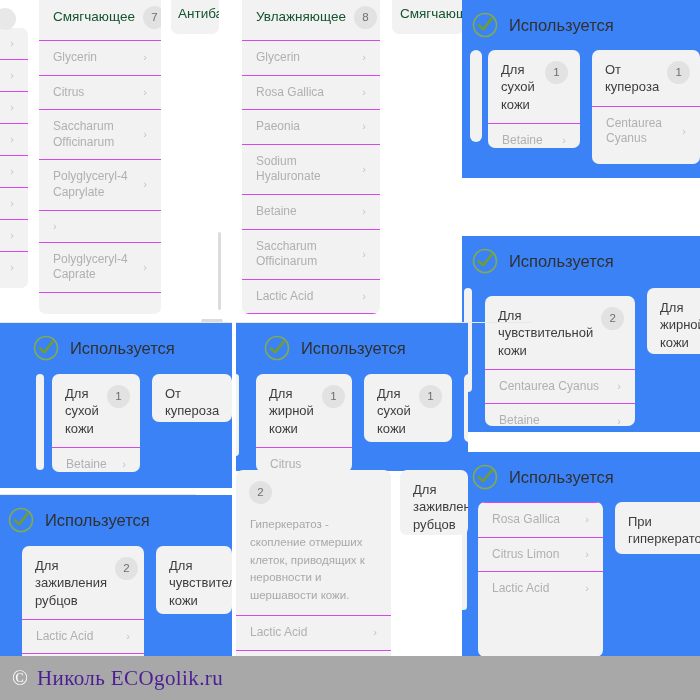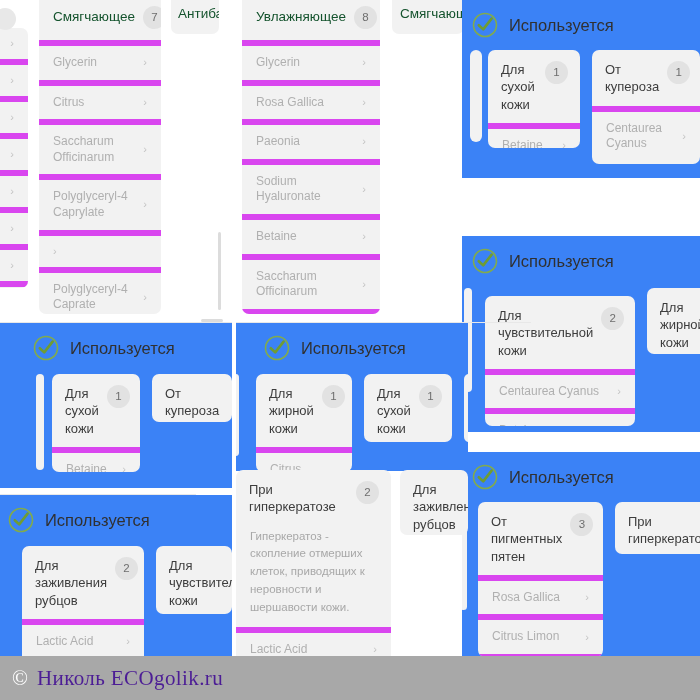--- a/index.html
+++ b/index.html
@@ -65,21 +65,21 @@
     color: #a8a8a8;
     line-height: 1.55;
     padding: 2px 14px 10px 14px;
   }
   .ing-row {
     display: flex;
     align-items: center;
     justify-content: space-between;
     gap: 6px;
     padding: 9px 14px 9px 14px;
-    border-top: 6px solid #d946ef;
+    border-top: 1px solid #d946ef;
     min-height: 13px;
   }
   .ing-name {
     font-size: 12px;
     color: #b0b0b0;
     line-height: 1.3;
   }
   .chev {
     flex: 0 0 auto;
     color: #c4c4c4;
@@ -372,24 +372,20 @@
       <svg class="check-icon" viewBox="0 0 26 26">
         <circle cx="13" cy="13" r="11.5" fill="none" stroke="#82ab4c" stroke-width="1.6"></circle>
         <path d="M6.8 13.2 L11.2 17.4 L19.6 6.6" fill="none" stroke="#6f9c33" stroke-width="2.6" stroke-linecap="round" stroke-linejoin="round"></path>
       </svg>
       <span class="used-label">Используется</span>
     </div>
 
     <div class="bcard" style="left:-2px; top:50px; width:7px; height:108px;"></div>
 
     <div class="bcard" style="left:16px; top:50px; width:125px; height:155px;">
-      <div class="bcard-head">
-        <span class="bcard-title">От пигментных пятен</span>
-        <span class="count-badge">3</span>
-      </div>
       <div class="ing-row">
         <span class="ing-name">Rosa Gallica</span>
         <span class="chev">›</span>
       </div>
       <div class="ing-row">
         <span class="ing-name">Citrus Limon</span>
         <span class="chev">›</span>
       </div>
       <div class="ing-row">
         <span class="ing-name">Lactic Acid</span>
@@ -464,21 +460,20 @@
         <span class="bcard-title">Для сухой кожи</span>
         <span class="count-badge">1</span>
       </div>
     </div>
 
     <div class="bcard" style="left:228px; top:51px; width:10px; height:68px;"></div>
   </div>
 
   <div class="bcard" style="left:236px; top:470px; width:155px; height:197px;">
     <div class="bcard-head">
-      <span class="bcard-title">При гиперкератозе</span>
       <span class="count-badge">2</span>
     </div>
     <div class="listcard-desc">Гиперкератоз - скопление отмерших клеток, приводящих к неровности и шершавости кожи.</div>
     <div class="ing-row">
       <span class="ing-name">Lactic Acid</span>
       <span class="chev">›</span>
     </div>
     <div class="ing-row">
       
       

